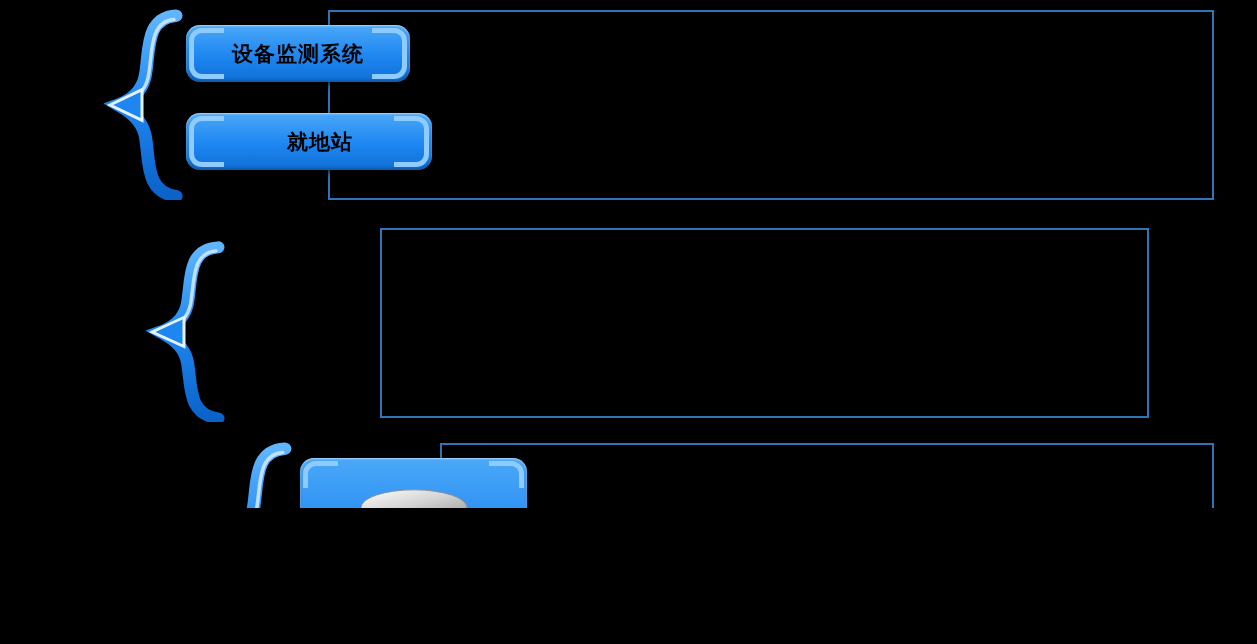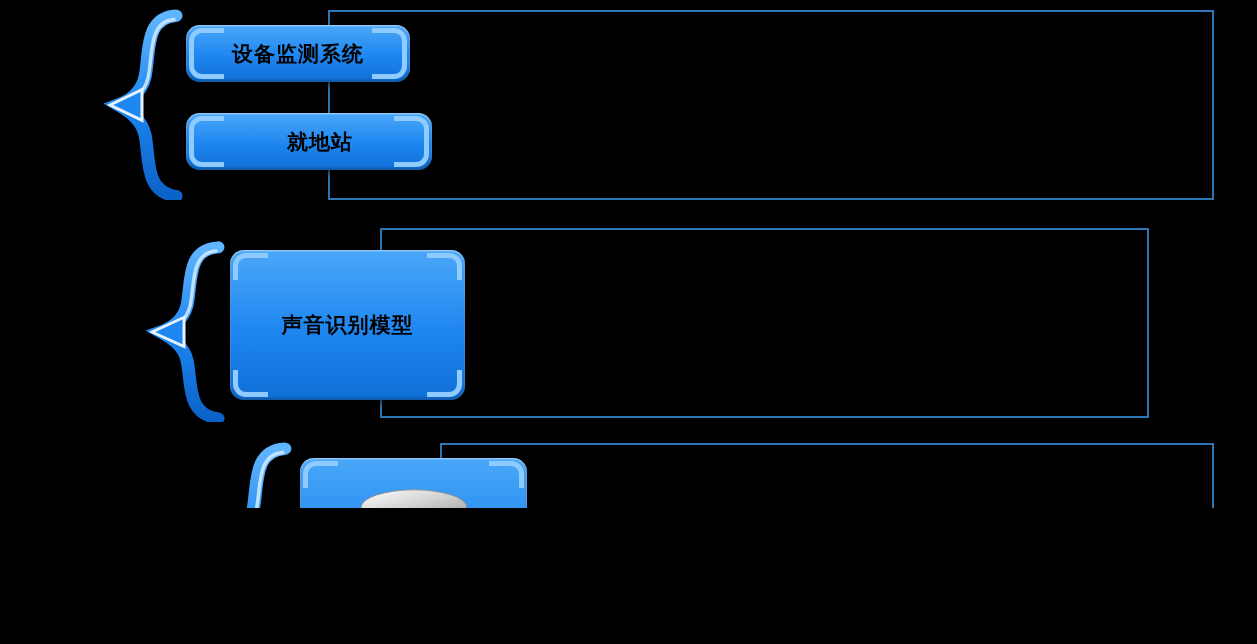--- a/index.html
+++ b/index.html
@@ -82,27 +82,20 @@
     <span class="corner br"></span>
     <span class="node-label">就地站</span>
   </div>
 
   <svg class="brace brace-2" viewBox="0 0 90 200" preserveAspectRatio="none">
     <path d="M78,8 C46,10 52,48 47,72 C43,90 28,98 20,101 C28,106 43,114 47,132 C52,156 46,192 78,196" fill="none" stroke="url(#braceGrad)" stroke-width="13" stroke-linecap="round"></path>
     <path d="M76,12 C50,14 55,50 50,73 C46,90 32,99 24,102" fill="none" stroke="#CDE8FF" stroke-width="3.5" stroke-linecap="round" opacity="0.9"></path>
     <polygon points="12,101 44,85 44,117" fill="#1E86F0" stroke="#E6F3FF" stroke-width="3"></polygon>
   </svg>
 
-  <div class="node box-2">
-    <span class="corner tl"></span>
-    <span class="corner tr"></span>
-    <span class="corner bl"></span>
-    <span class="corner br"></span>
-    <span class="node-label">声音识别模型</span>
-  </div>
 
   <svg class="brace brace-3" viewBox="0 0 90 200" preserveAspectRatio="none">
     <path d="M78,8 C46,10 52,48 47,72 C43,90 28,98 20,101 C28,106 43,114 47,132 C52,156 46,192 78,196" fill="none" stroke="url(#braceGrad)" stroke-width="13" stroke-linecap="round"></path>
     <path d="M76,12 C50,14 55,50 50,73 C46,90 32,99 24,102" fill="none" stroke="#CDE8FF" stroke-width="3.5" stroke-linecap="round" opacity="0.9"></path>
     <polygon points="12,101 44,85 44,117" fill="#1E86F0" stroke="#E6F3FF" stroke-width="3"></polygon>
   </svg>
 
   <div class="node box-3">
     <span class="corner tl"></span>
     <span class="corner tr"></span>

